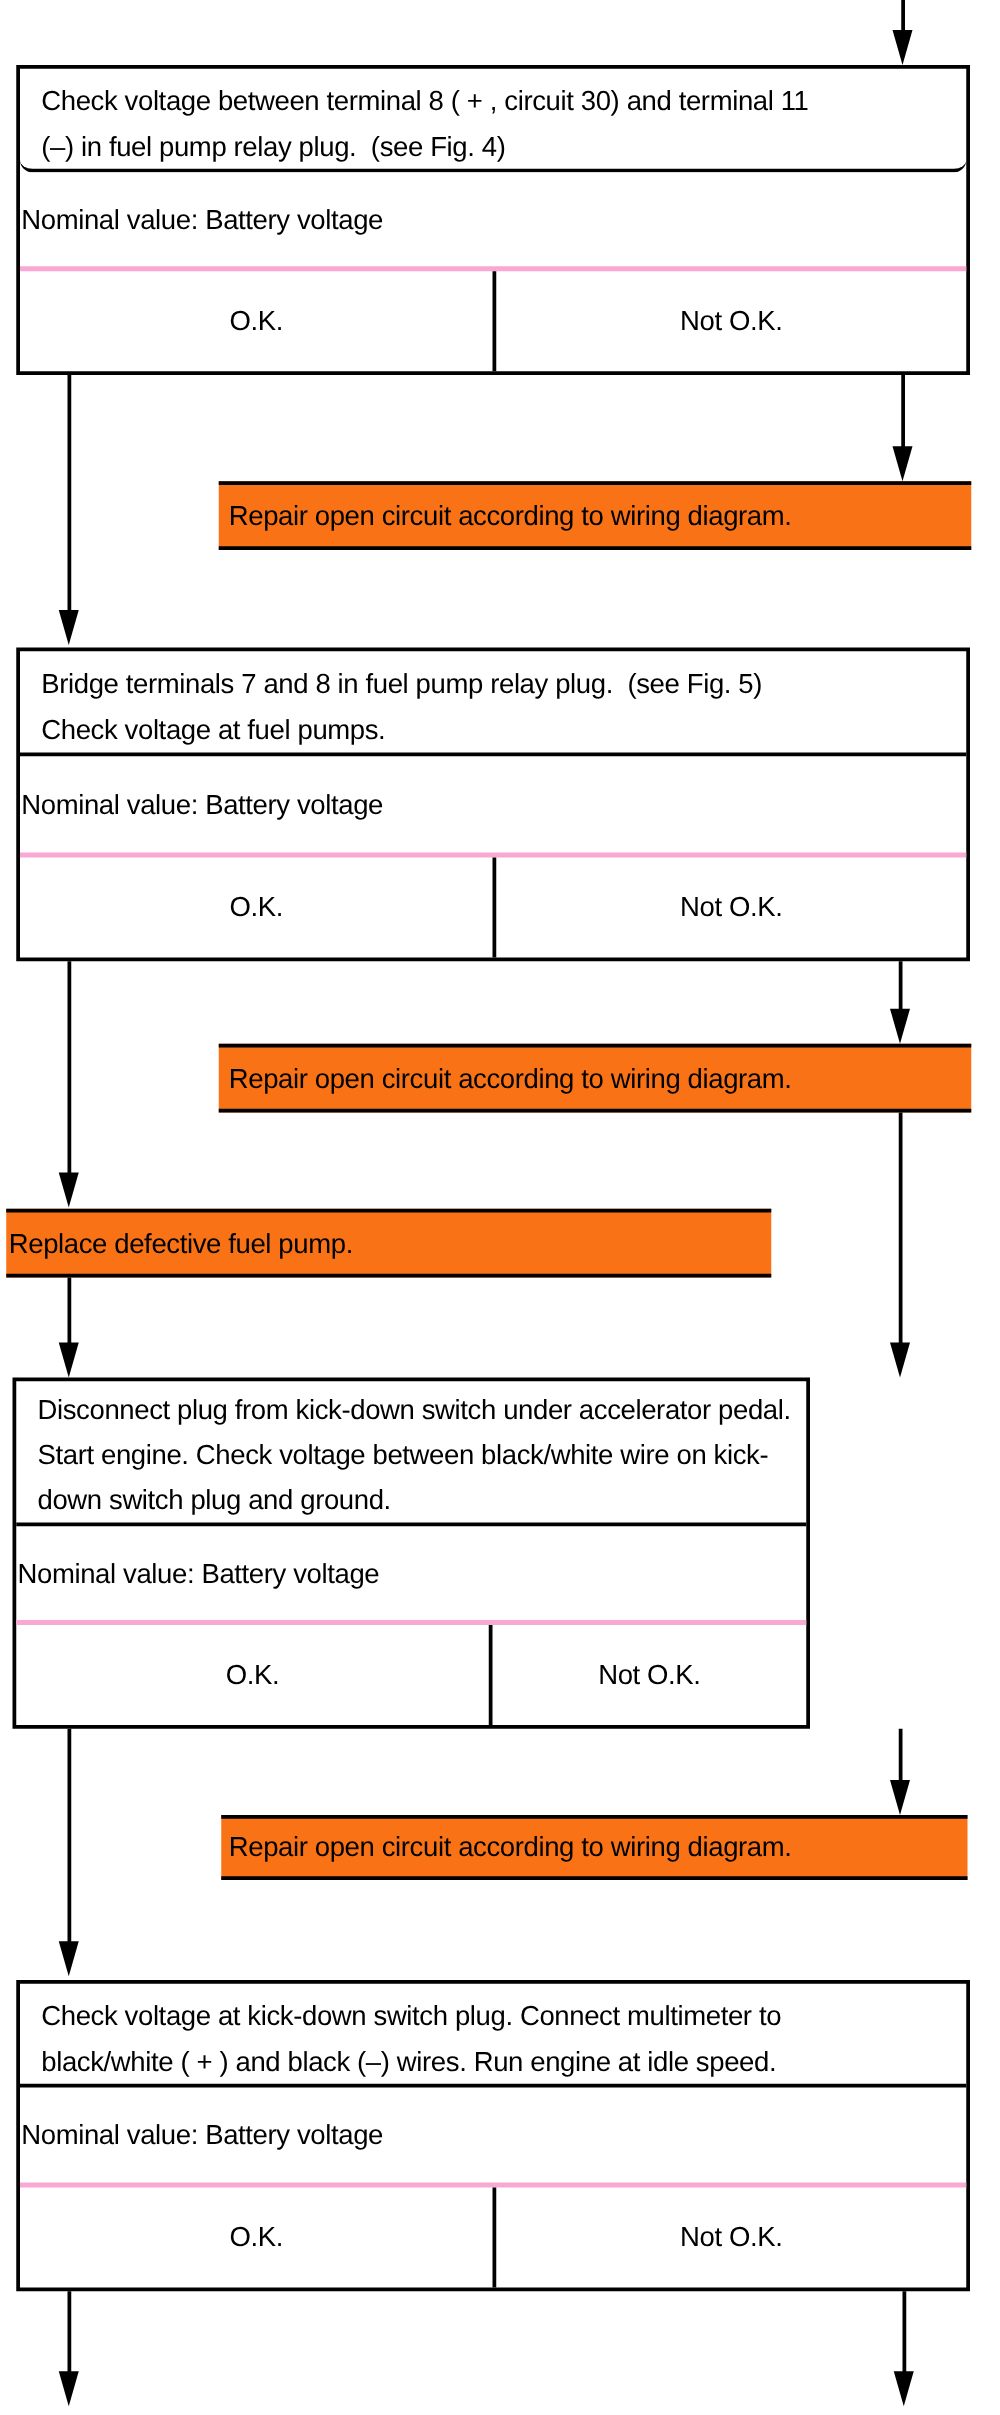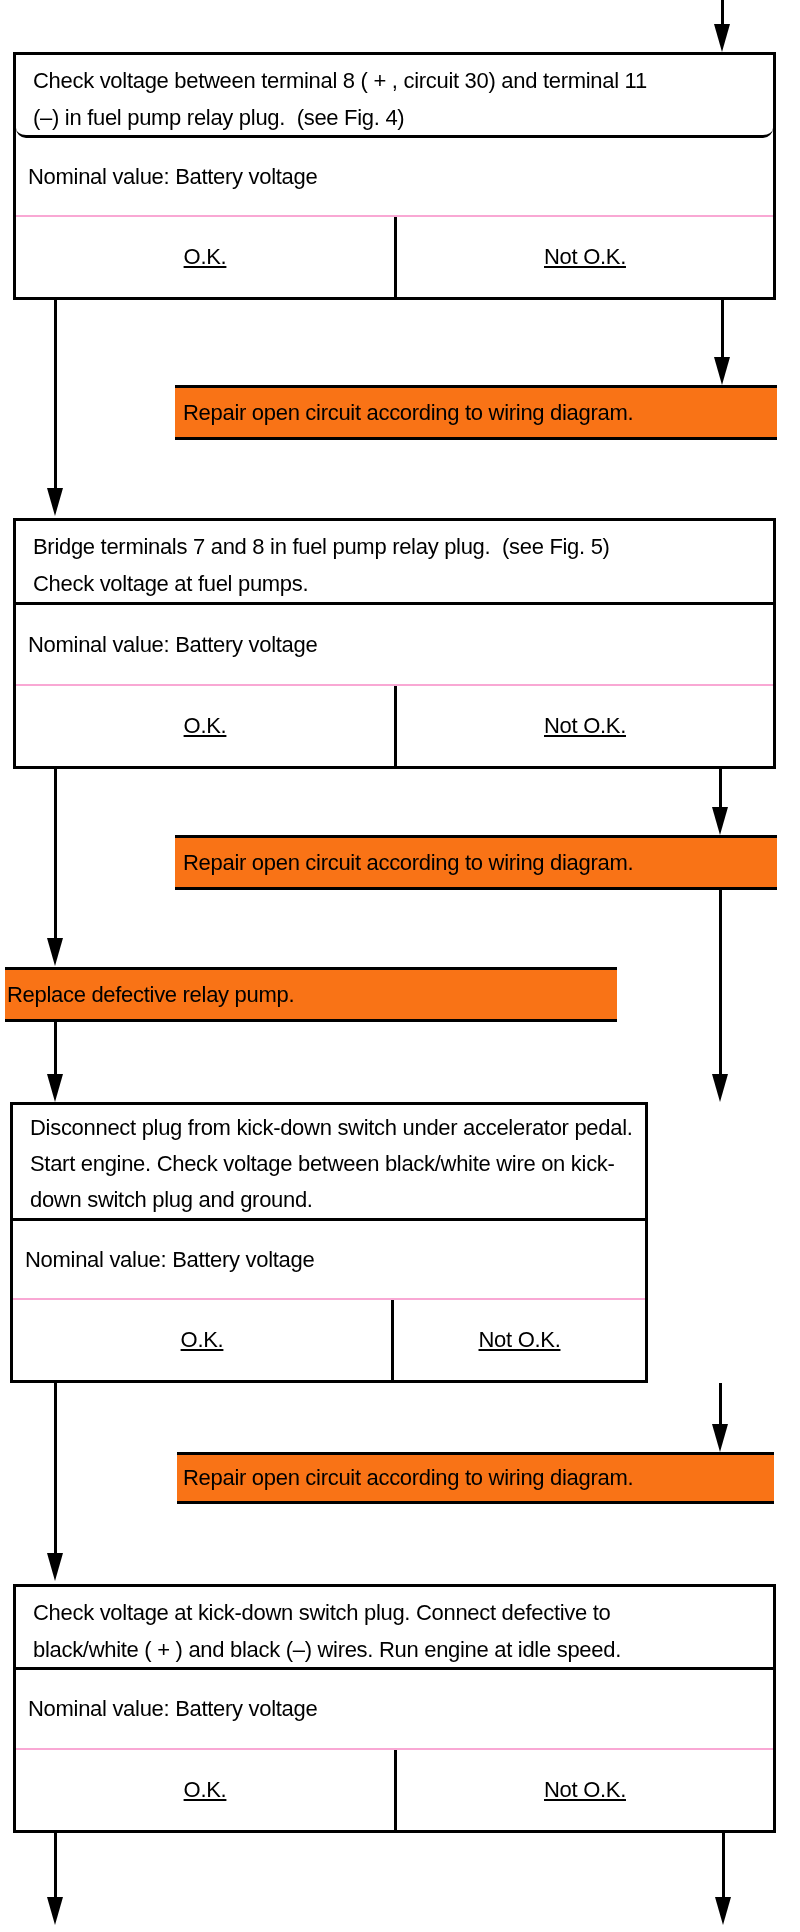--- a/index.html
+++ b/index.html
@@ -8,25 +8,25 @@
     font-family:"Liberation Sans", sans-serif; color:#000; overflow:hidden;
   }
   
   .dbox { position:absolute; box-sizing:border-box; border:3px solid #000; background:#fff; }
   .row-instruction {
     box-sizing:border-box; border-bottom:3px solid #000;
     padding:7px 10px 0 17px; font-size:22px; line-height:37px;
     letter-spacing:-0.3px; white-space:pre-line;
   }
   .row-nominal {
-    box-sizing:border-box; border-bottom:2px solid #f9a8d4;
-    display:flex; align-items:center; padding-left:12px;
+    box-sizing:border-box; border-bottom:4px solid #f9a8d4;
+    display:flex; align-items:center; padding-left:1px;
     font-size:22px; letter-spacing:-0.3px;
   }
-  .row-ok { display:flex; box-sizing:border-box;text-decoration:underline; }
+  .row-ok { display:flex; box-sizing:border-box; }
   .ok-cell {
     box-sizing:border-box; width:381px; border-right:3px solid #000;
     display:flex; align-items:center; justify-content:center;
     font-size:22px; letter-spacing:-0.3px;
   }
   .notok-cell {
     flex:1; display:flex; align-items:center; justify-content:center;
     font-size:22px; letter-spacing:-0.3px;
   }
   
@@ -106,21 +106,21 @@
   <div class="ahead" style="left:712px; top:807px;"></div>
   <div class="action-label repair2">
     <span>Repair open circuit according to wiring diagram.</span>
   </div>
   <div class="vline" style="left:719px; top:890px; height:186px;"></div>
   <div class="ahead" style="left:712px; top:1074px;"></div>
 
   <div class="vline" style="left:54px; top:769px; height:172px;"></div>
   <div class="ahead" style="left:47px; top:938px;"></div>
   <div class="action-label replace">
-    <span>Replace defective relay pump.</span>
+    <span>Replace defective fuel pump.</span>
   </div>
   <div class="vline" style="left:54px; top:1022px; height:55px;"></div>
   <div class="ahead" style="left:47px; top:1074px;"></div>
 
   <div class="dbox box3">
     <div class="row-instruction">Disconnect plug from kick-down switch under accelerator pedal.
 Start engine. Check voltage between black/white wire on kick-
 down switch plug and ground.</div>
     <div class="row-nominal">Nominal value: Battery voltage</div>
     <div class="row-ok">
@@ -132,21 +132,21 @@
   <div class="vline" style="left:719px; top:1383px; height:44px;"></div>
   <div class="ahead" style="left:712px; top:1424px;"></div>
   <div class="action-label repair3">
     <span>Repair open circuit according to wiring diagram.</span>
   </div>
 
   <div class="vline" style="left:54px; top:1383px; height:172px;"></div>
   <div class="ahead" style="left:47px; top:1553px;"></div>
 
   <div class="dbox box4">
-    <div class="row-instruction">Check voltage at kick-down switch plug. Connect defective to
+    <div class="row-instruction">Check voltage at kick-down switch plug. Connect multimeter to
 black/white ( + ) and black (–) wires. Run engine at idle speed.</div>
     <div class="row-nominal">Nominal value: Battery voltage</div>
     <div class="row-ok">
       <div class="ok-cell">O.K.</div>
       <div class="notok-cell">Not O.K.</div>
     </div>
   </div>
 
   <div class="vline" style="left:54px; top:1833px; height:66px;"></div>
   <div class="ahead" style="left:47px; top:1897px;"></div>

